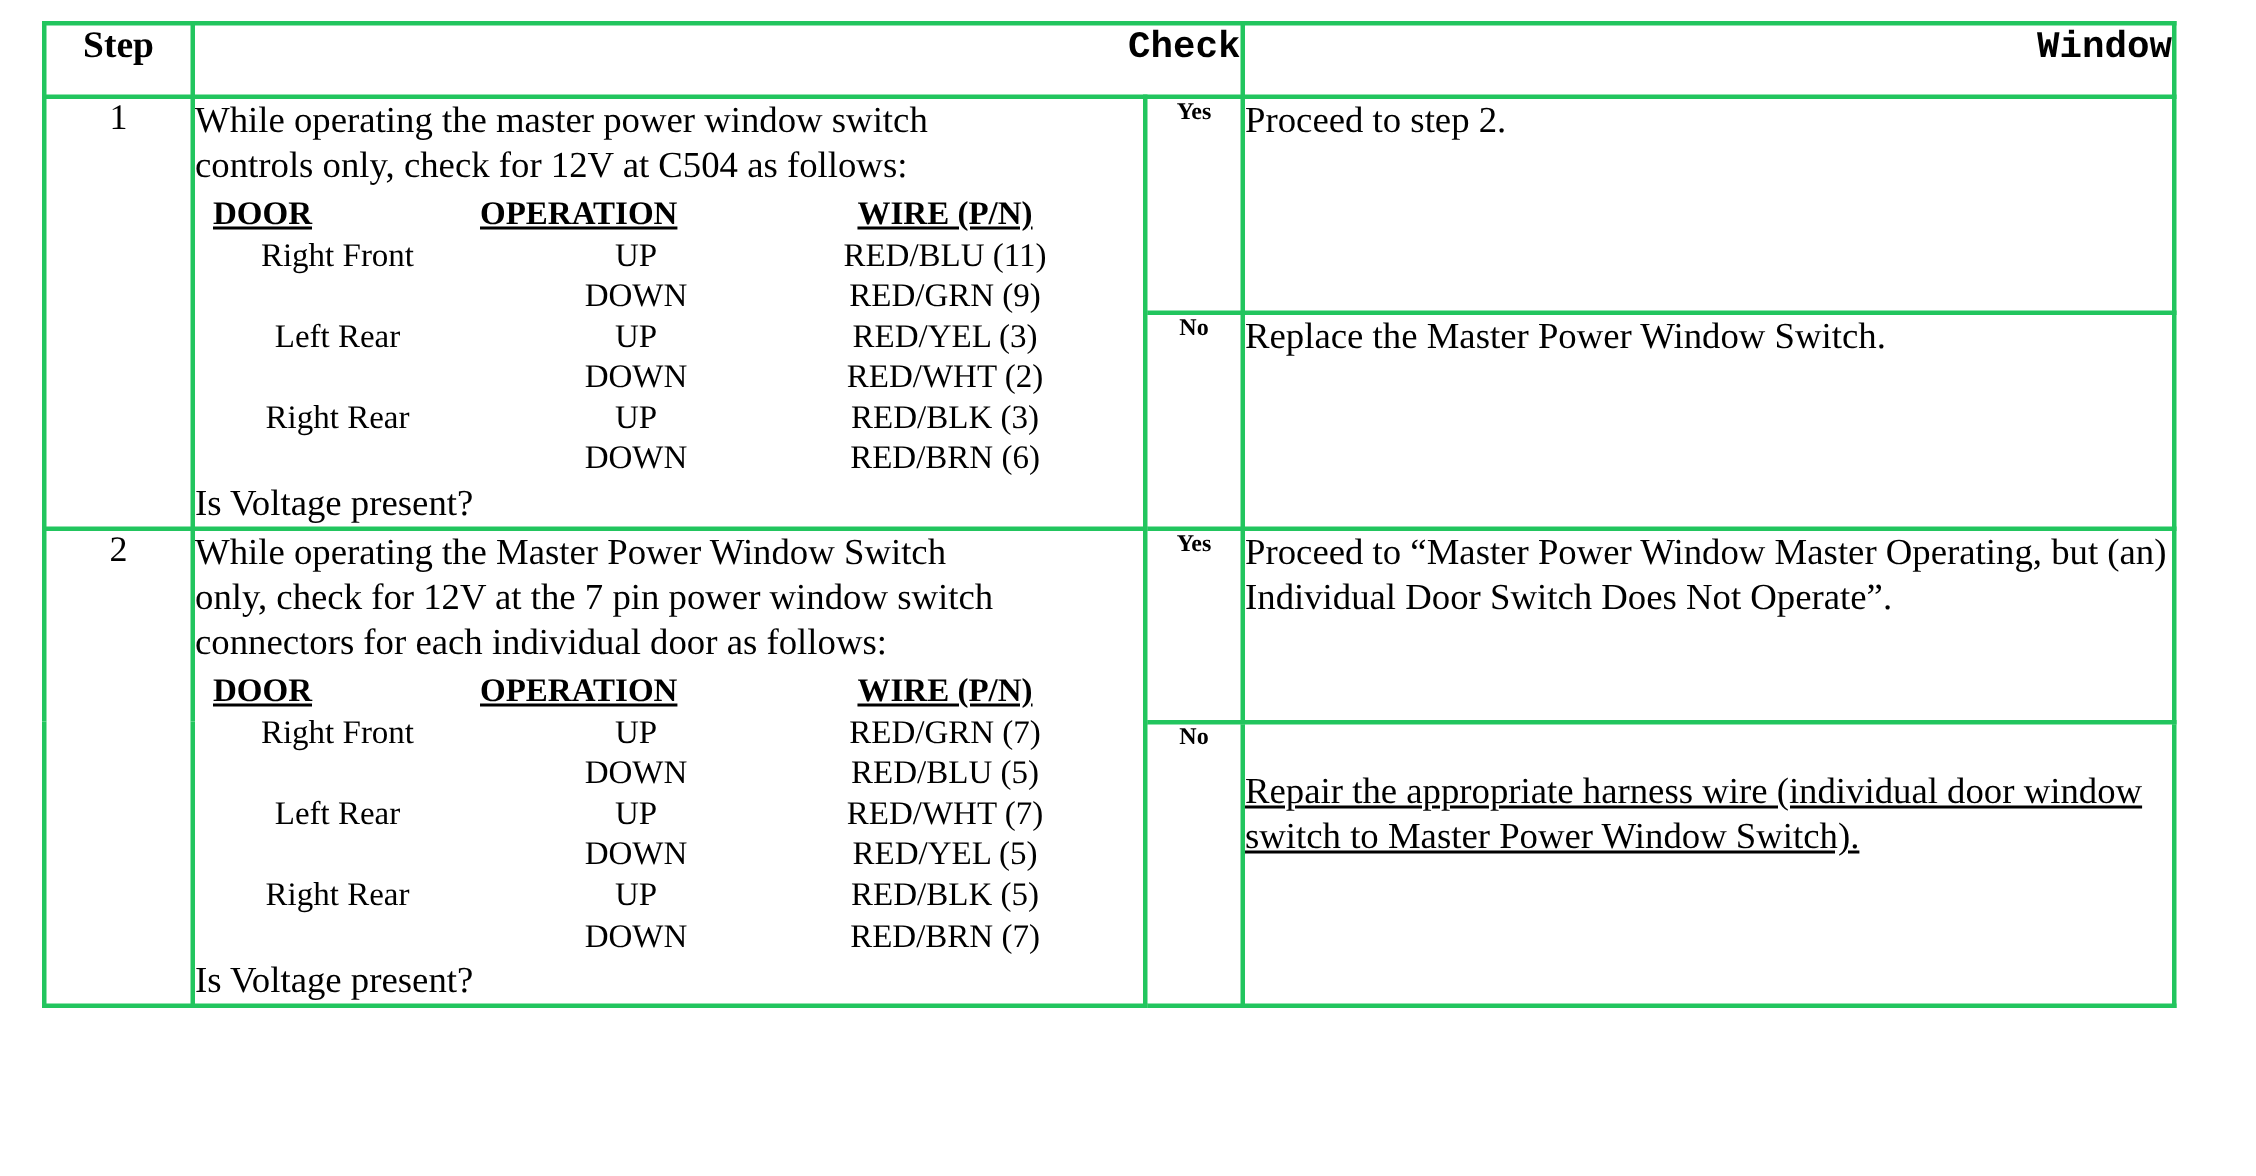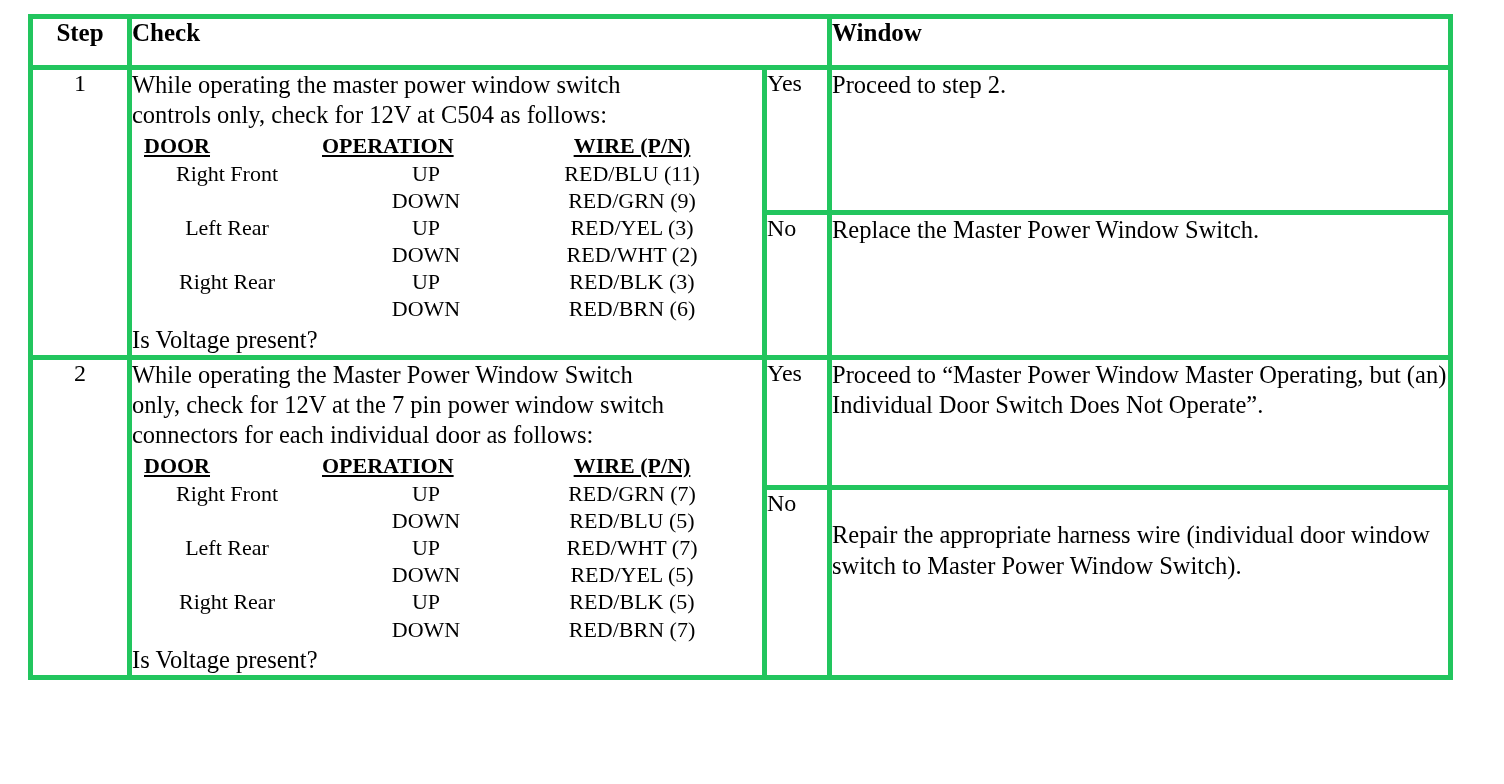--- a/index.html
+++ b/index.html
@@ -26,21 +26,21 @@
   .diag-table {
     position: absolute;
     left: 28px;
     top: 14px;
     width: 1420px;
     border-collapse: collapse;
     table-layout: fixed;
     background: #ffffff;
   }
   .diag-table td, .diag-table th {
-    border: 5px solid #22c55e;
+    border: 3px solid #22c55e;
     vertical-align: top;
     padding: 0;
     background: #ffffff;
   }
 
   
   .col-step   { width: 99px; }
   .col-check  { width: 635px; }
   .col-yn     { width: 65px; }
   .col-action { width: 621px; }
@@ -49,47 +49,50 @@
   .hdr-cell {
     height: 46px;
     font-size: 25px;
     font-weight: bold;
     vertical-align: middle;
   }
   .hdr-step {
     text-align: center;
   }
   .hdr-check, .hdr-action {
-    text-align: left;
+    text-align: right;
     padding-left: 17px;
+    font-family: Liberation Mono, monospace;
   }
 
   
   .cell-step {
     text-align: center;
     font-size: 24px;
     padding-top: 8px;
   }
   .cell-check {
     padding: 6px 8px 10px 17px;
     font-size: 24.5px;
     line-height: 1.235;
   }
   .cell-yn {
-    text-align: left;
-    font-size: 24px;
+    text-align: center;
+    font-size: 16px;
     padding-top: 8px;
+    font-weight: bold;
   }
   .cell-action {
     padding: 8px 10px 10px 19px;
     font-size: 24.5px;
     line-height: 1.25;
   }
   .cell-action.pad-mid {
     padding-top: 30px;
+    text-decoration: underline;
   }
 
   .intro-line { white-space: nowrap; }
 
   
   .wire-table {
     border-collapse: collapse;
     table-layout: fixed;
     margin: 1px 0 0 0;
     width: 590px;

